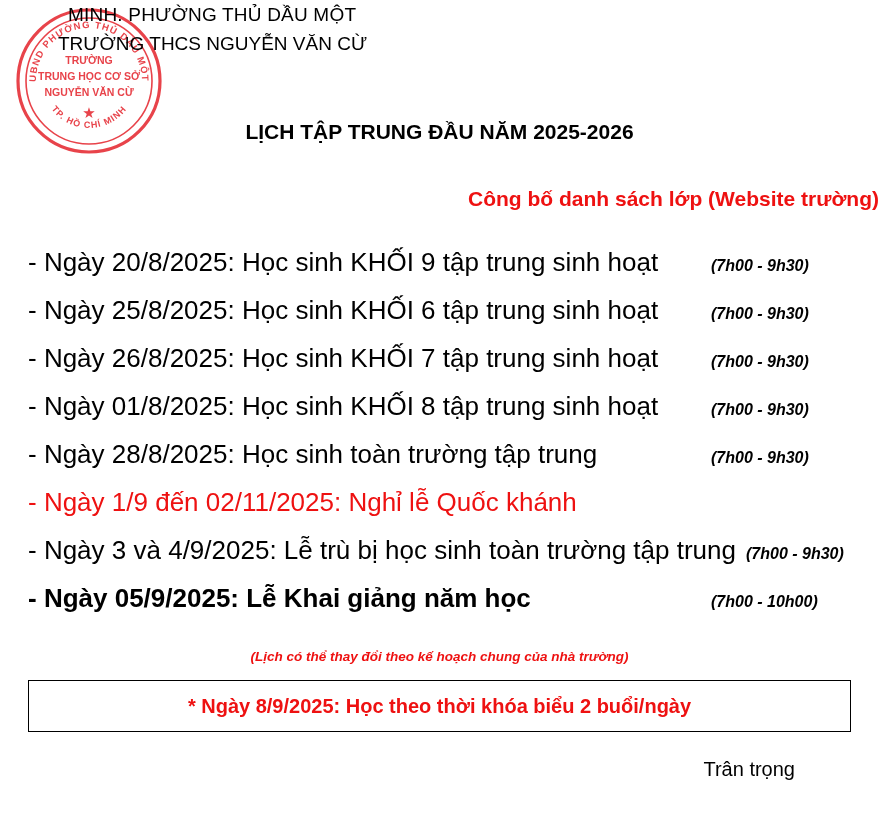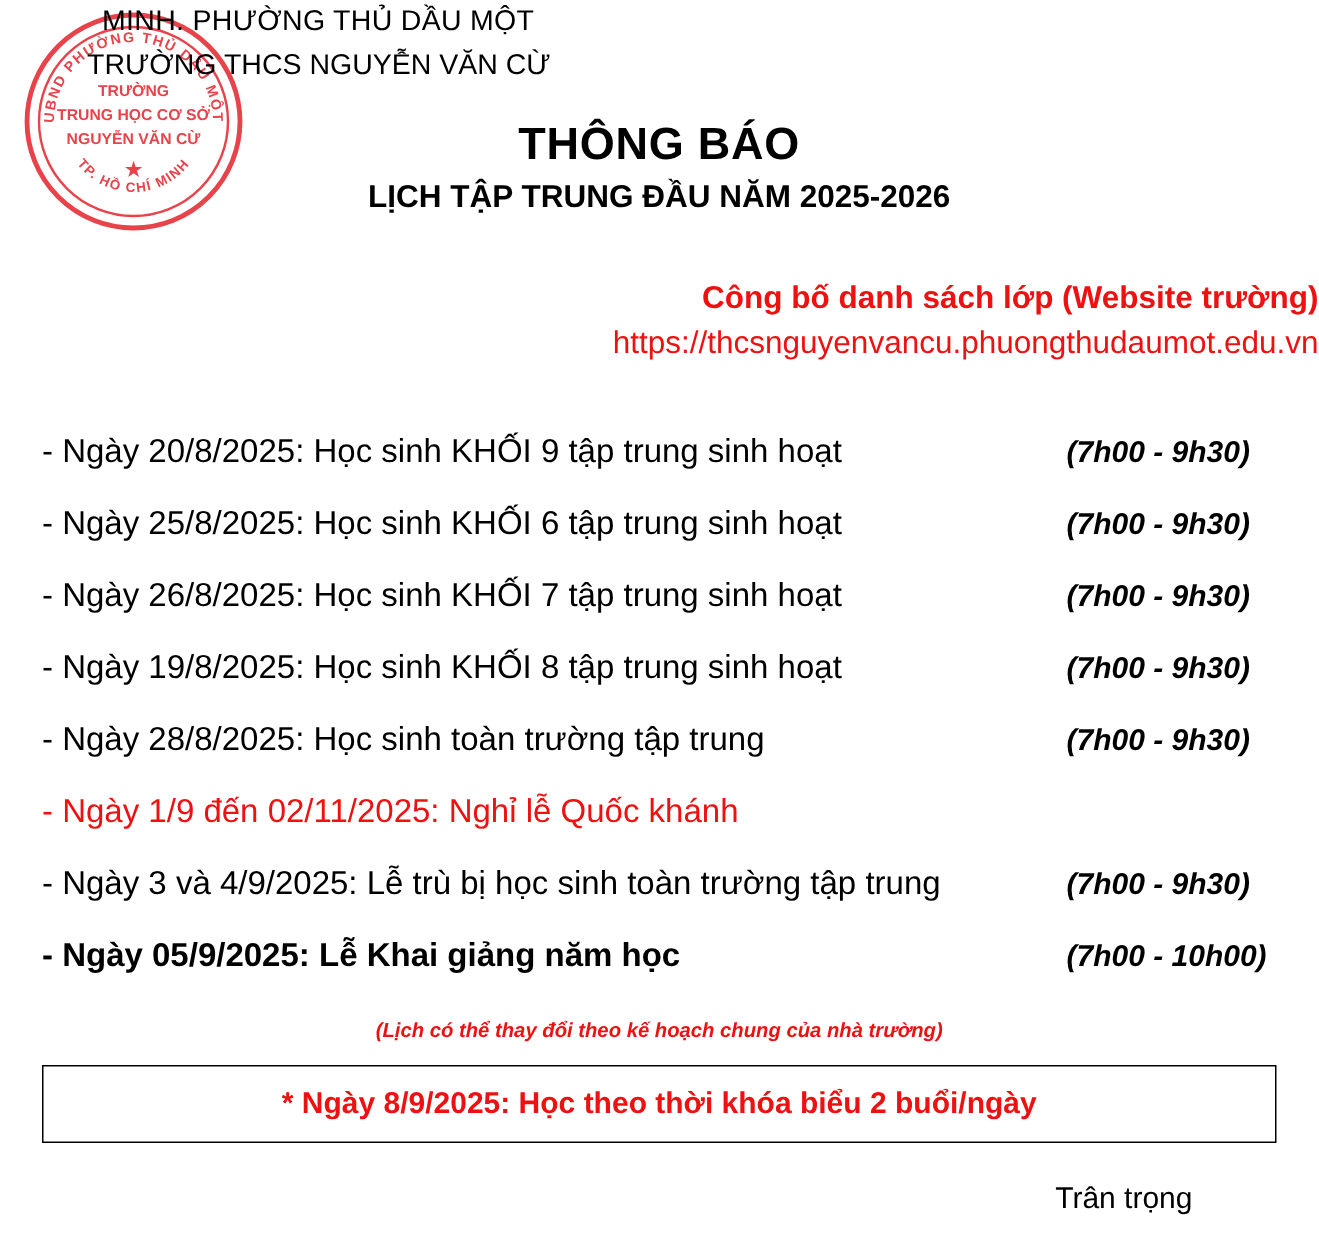--- a/index.html
+++ b/index.html
@@ -88,26 +88,25 @@
     margin: 36px 0 0 0;
     padding: 0 28px 0 28px;
   }
   .row {
     display: flex;
     align-items: baseline;
     justify-content: space-between;
     height: 48px;
   }
   .row .label {
-    font-size: 22px;
-    white-space: nowrap;
-    margin-top: 11px;
+    font-size: 26px;
+    white-space: nowrap;
   }
   .row .time {
-    font-size: 20px;
+    font-size: 16px;
     font-weight: bold;
     font-style: italic;
     white-space: nowrap;
     min-width: 150px;
     text-align: left;
     padding-left: 10px;
   }
   .row.red .label { color: #ee1111; }
   .row.bold .label { font-weight: bold; }
   .row.bold .time { font-weight: bold; }
@@ -167,48 +166,46 @@
       </text>
       <text x="75" y="58" text-anchor="middle" font-family="'Liberation Sans', sans-serif" font-size="10.5" font-weight="bold" fill="#e8434a">TRƯỜNG</text>
       <text x="75" y="74" text-anchor="middle" font-family="'Liberation Sans', sans-serif" font-size="10.5" font-weight="bold" fill="#e8434a">TRUNG HỌC CƠ SỞ</text>
       <text x="75" y="90" text-anchor="middle" font-family="'Liberation Sans', sans-serif" font-size="10.5" font-weight="bold" fill="#e8434a">NGUYỄN VĂN CỪ</text>
       <text x="75" y="112" text-anchor="middle" font-family="'Liberation Sans', sans-serif" font-size="15" fill="#e8434a">★</text>
     </svg>
   </div>
 
   <div class="org-line-1">MINH. PHƯỜNG THỦ DẦU MỘT</div>
   <div class="org-line-2">TRƯỜNG THCS NGUYỄN VĂN CỪ</div>
-  <div class="notice-title">THÔNG BÁO</div>
   <div class="notice-subtitle">LỊCH TẬP TRUNG ĐẦU NĂM 2025-2026</div>
 </div>
 
 <div class="website-block">
   <div class="wb-line1">Công bố danh sách lớp (Website trường)</div>
-  <div class="wb-line2">https://thcsnguyenvancu.phuongthudaumot.edu.vn</div>
 </div>
 
 <div class="schedule">
 
   <div class="row">
     <div class="label">- Ngày 20/8/2025: Học sinh KHỐI 9 tập trung sinh hoạt</div>
     <div class="time">(7h00 - 9h30)</div>
   </div>
 
   <div class="row">
     <div class="label">- Ngày 25/8/2025: Học sinh KHỐI 6 tập trung sinh hoạt</div>
     <div class="time">(7h00 - 9h30)</div>
   </div>
 
   <div class="row">
     <div class="label">- Ngày 26/8/2025: Học sinh KHỐI 7 tập trung sinh hoạt</div>
     <div class="time">(7h00 - 9h30)</div>
   </div>
 
   <div class="row">
-    <div class="label">- Ngày 19/8/2025: Học sinh KHỐI 8 tập trung sinh hoạt</div>
+    <div class="label">- Ngày 01/8/2025: Học sinh KHỐI 8 tập trung sinh hoạt</div>
     <div class="time">(7h00 - 9h30)</div>
   </div>
 
   <div class="row">
     <div class="label">- Ngày 28/8/2025: Học sinh toàn trường tập trung</div>
     <div class="time">(7h00 - 9h30)</div>
   </div>
 
   <div class="row red">
     <div class="label">- Ngày 1/9 đến 02/11/2025: Nghỉ lễ Quốc khánh</div>

